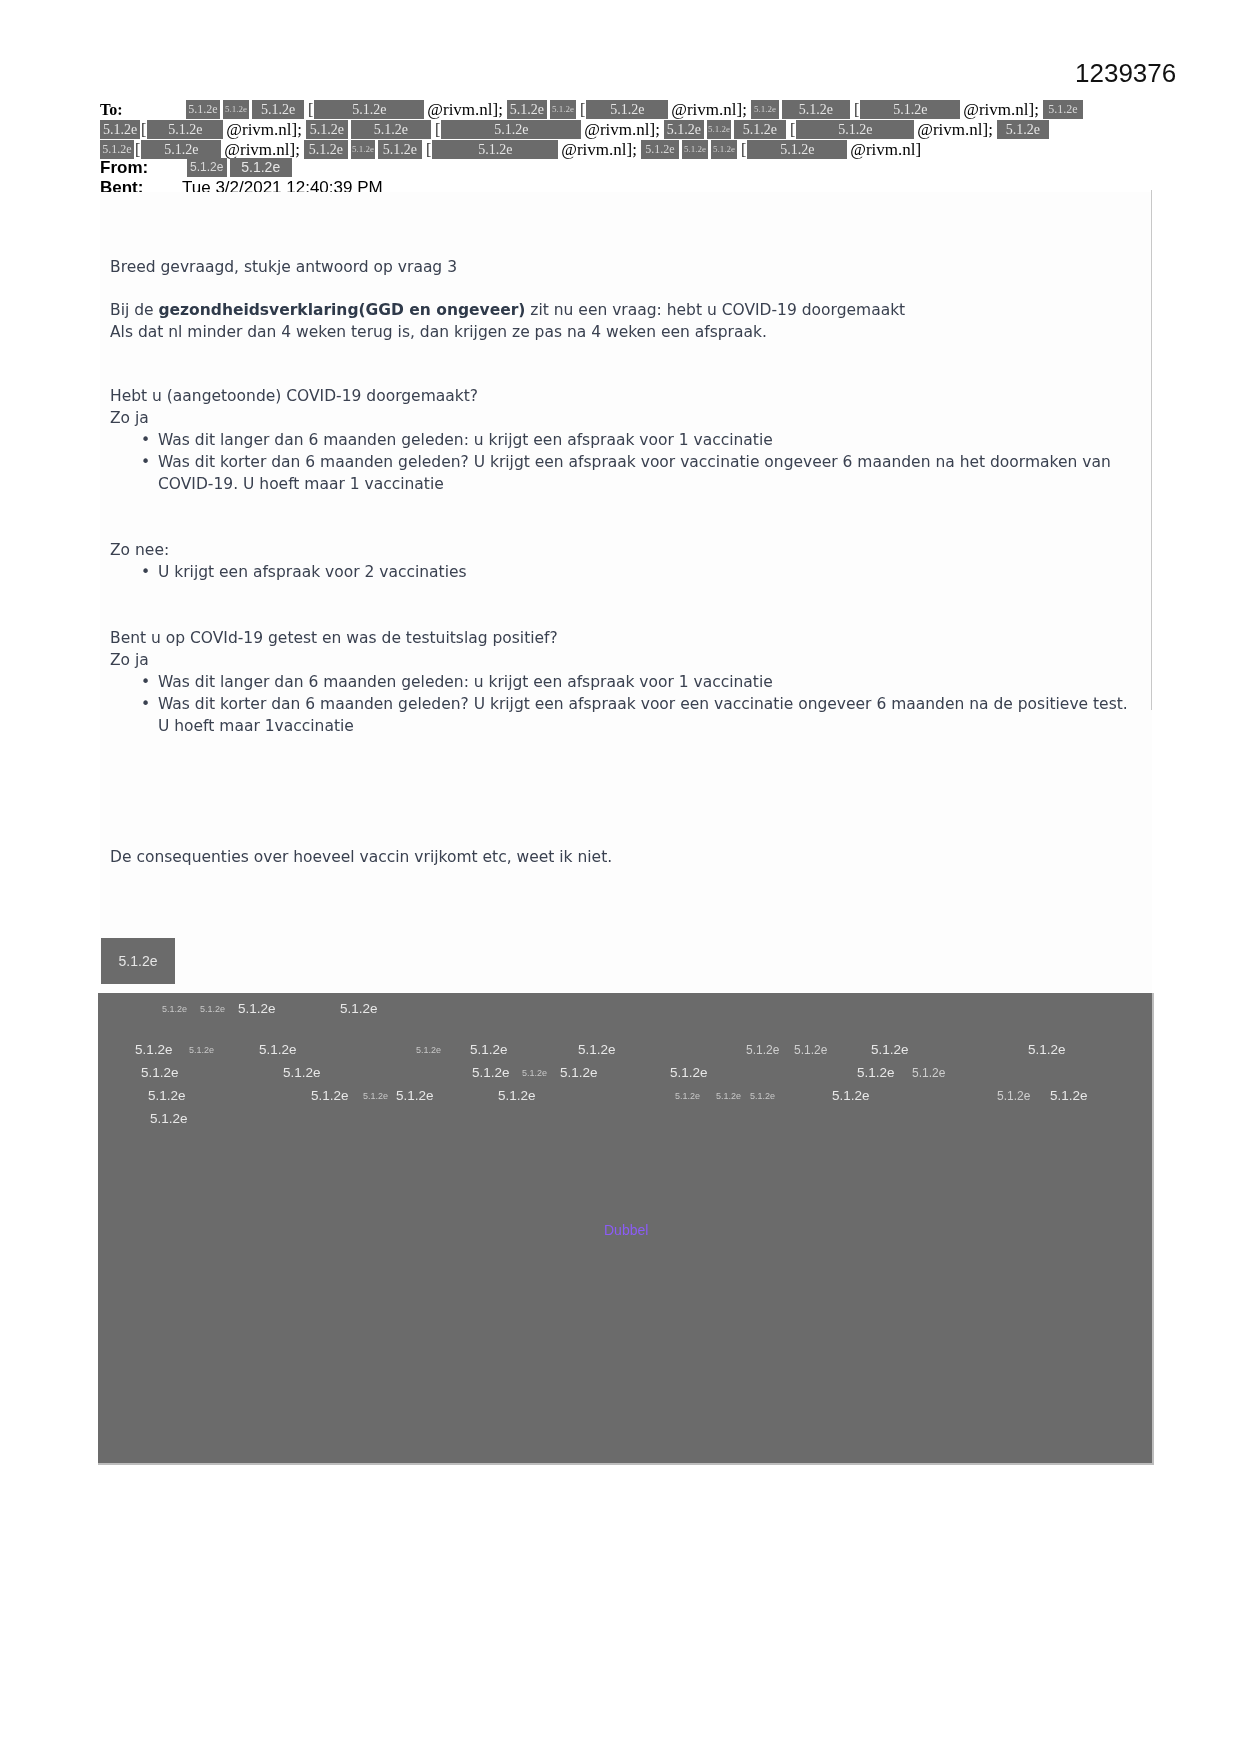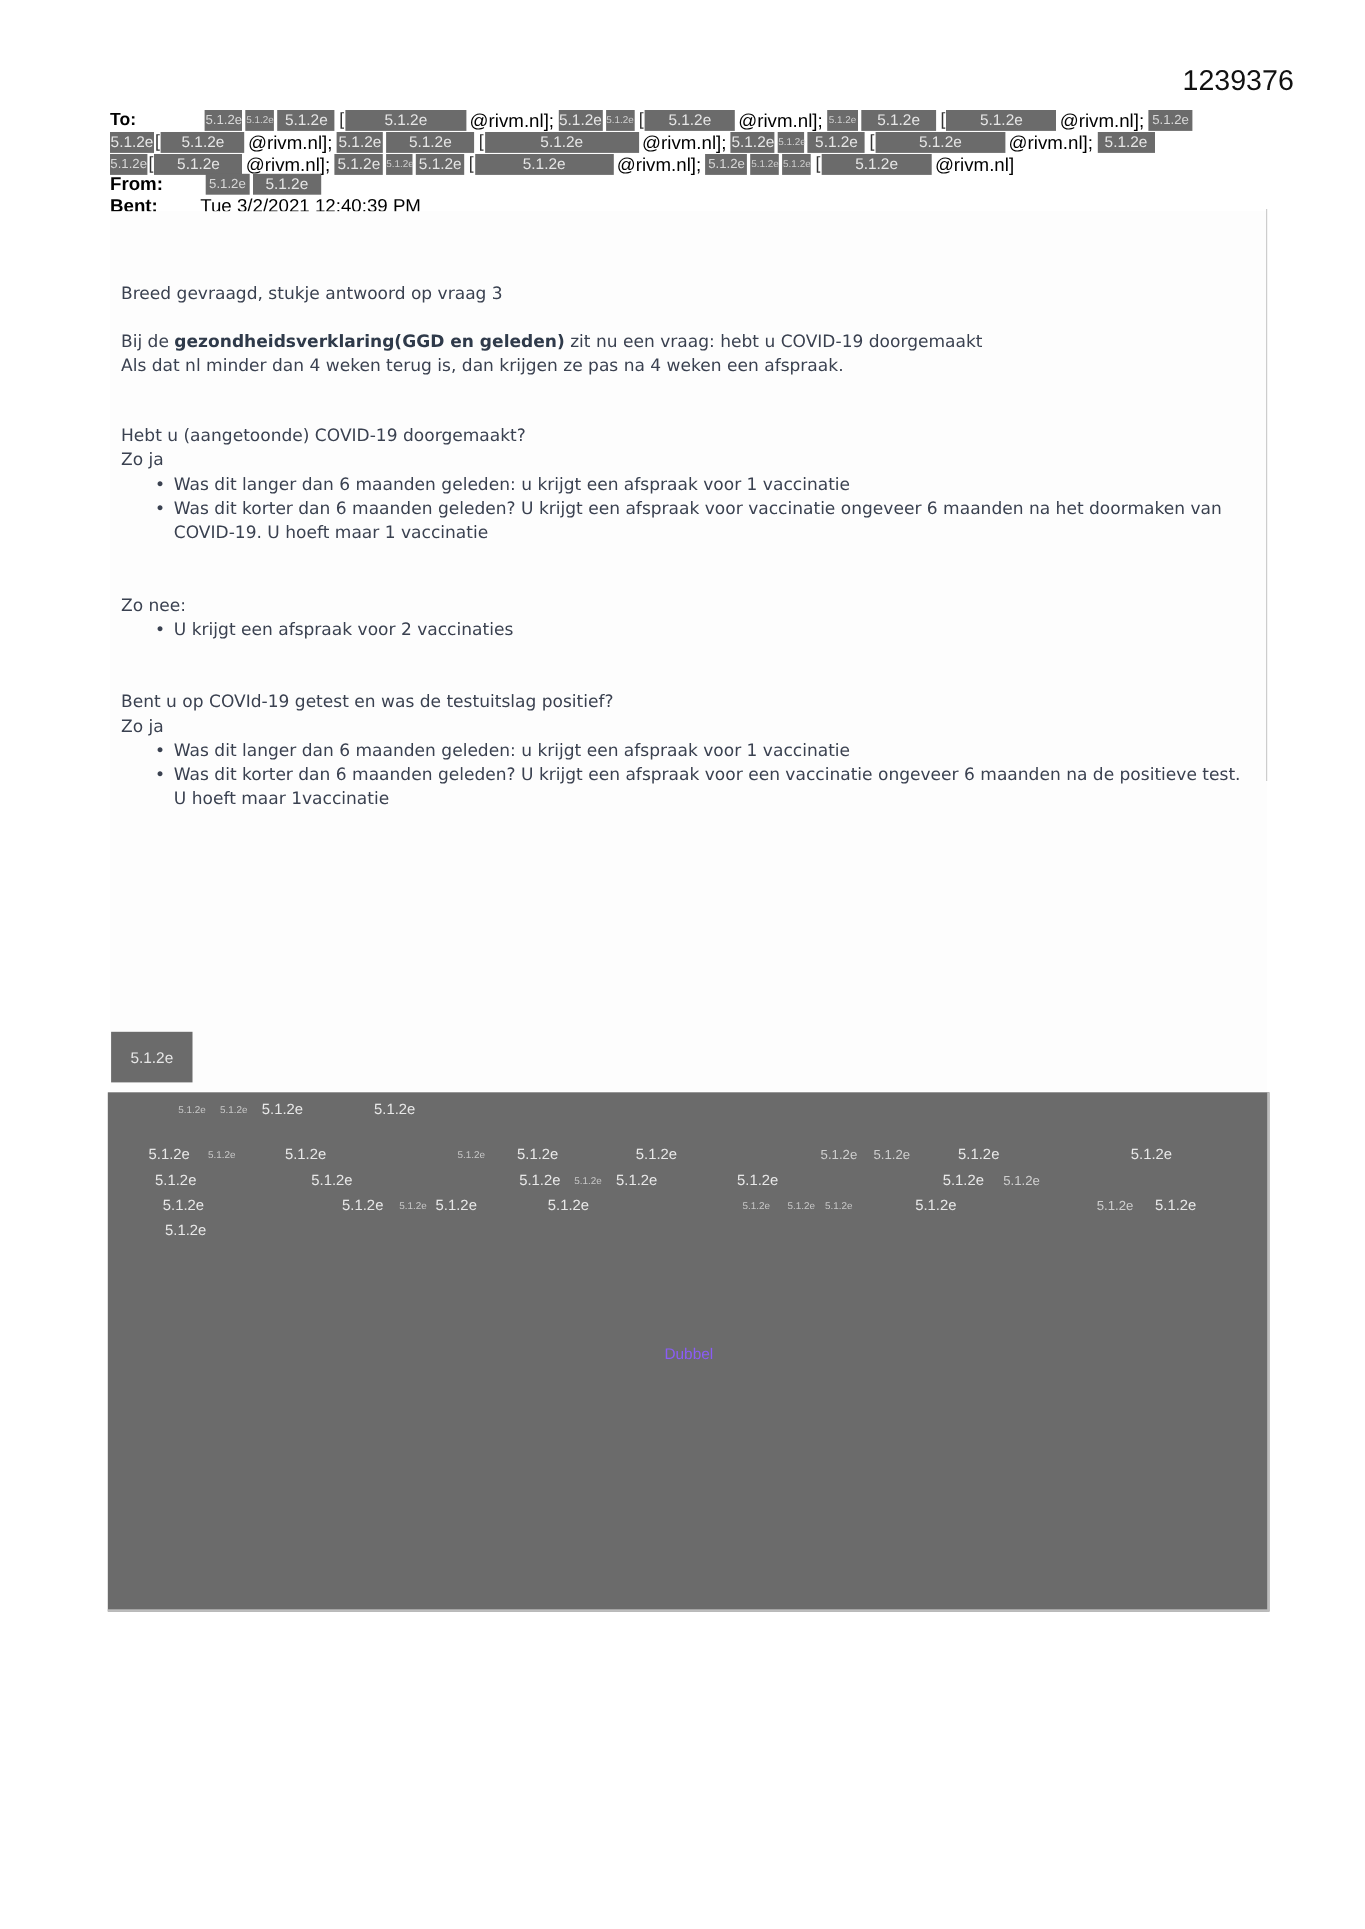--- a/index.html
+++ b/index.html
@@ -9,21 +9,21 @@
     overflow: hidden;
   }
   .docnum {
     position: absolute; top: 58px; left: 1075px;
     font-size: 26px; font-family: "Liberation Sans", sans-serif; color: #111;
   }
   .hdr {
     position: absolute; left: 100px; top: 100px; width: 1050px;
     font-size: 16px; line-height: 20px;
   }
-  .hdr .line { position: relative; height: 20px; white-space: nowrap; }
+  .hdr .line { position: relative; height: 20px; white-space: nowrap; font-family: Liberation Serif, serif; }
   .lbl { font-weight: bold; display: inline-block; }
   .r { display: inline-block; background: #6b6b6b; color: #e6e6e6; text-align: center;
        height: 19px; line-height: 19px; vertical-align: top; margin-right: 3px; font-size: 14px; }
   .r.sm { font-size: 9px; color: #d0d0d0; }
   .r.md { font-size: 12px; color: #d8d8d8; }
   .email { display: inline-block; font-size: 17px; vertical-align: top; margin-right: 4px; }
   .brk { display: inline-block; font-size: 16px; vertical-align: top; color:#333; margin: 0 1px; }
 
   .meta { position: absolute; left: 100px; font-size: 17px; line-height: 20px; }
   .meta .lbl { width: 82px; }
@@ -90,21 +90,21 @@
 <div class="meta" style="top:218px">
   <span class="lbl" style="width:166px">Received:</span><span>Tue 3/2/2021 12:40:40 PM</span>
 </div>
 
 <div class="bodypanel"></div>
 <div class="vline1"></div>
 
 <div class="msg">
   <p>Breed gevraagd, stukje antwoord op vraag 3</p>
   <div class="gap"></div>
-  <p><span>Bij de </span><b>gezondheidsverklaring(GGD en geleden)</b><span> zit nu een vraag: hebt u COVID-19 doorgemaakt</span></p>
+  <p><span>Bij de </span><b>gezondheidsverklaring(GGD en ongeveer)</b><span> zit nu een vraag: hebt u COVID-19 doorgemaakt</span></p>
   <p>Als dat nl minder dan 4 weken terug is, dan krijgen ze pas na 4 weken een afspraak.</p>
   <div class="gap"></div>
   <div class="gap"></div>
   <p>Hebt u (aangetoonde) COVID-19 doorgemaakt?</p>
   <p>Zo ja</p>
   <ul>
     <li><span class="bul">•</span><span>Was dit langer dan 6 maanden geleden: u krijgt een afspraak voor 1 vaccinatie</span></li>
     <li><span class="bul">•</span><span>Was dit korter dan 6 maanden geleden? U krijgt een afspraak voor vaccinatie ongeveer 6 maanden na het doormaken van COVID-19. U hoeft maar 1 vaccinatie</span></li>
   </ul>
   <div class="gap2"></div>
@@ -115,20 +115,21 @@
   <div class="gap2"></div>
   <p>Bent u op COVId-19 getest en was de testuitslag positief?</p>
   <p>Zo ja</p>
   <ul>
     <li><span class="bul">•</span><span>Was dit langer dan 6 maanden geleden: u krijgt een afspraak voor 1 vaccinatie</span></li>
     <li><span class="bul">•</span><span>Was dit korter dan 6 maanden geleden? U krijgt een afspraak voor een vaccinatie ongeveer 6 maanden na de positieve test. U hoeft maar 1vaccinatie</span></li>
   </ul>
   <div class="gap2"></div>
   <div class="gap2"></div>
   <div class="gap"></div>
+  <p>De consequenties over hoeveel vaccin vrijkomt etc, weet ik niet.</p>
 </div>
 
 <div class="sigbox">5.1.2e</div>
 
 <div class="bigred"></div>
 
 <span class="rt sm" style="left:162px;top:1004px">5.1.2e</span>
 <span class="rt sm" style="left:200px;top:1004px">5.1.2e</span>
 <span class="rt" style="left:238px;top:1001px">5.1.2e</span>
 <span class="rt" style="left:340px;top:1001px">5.1.2e</span>

